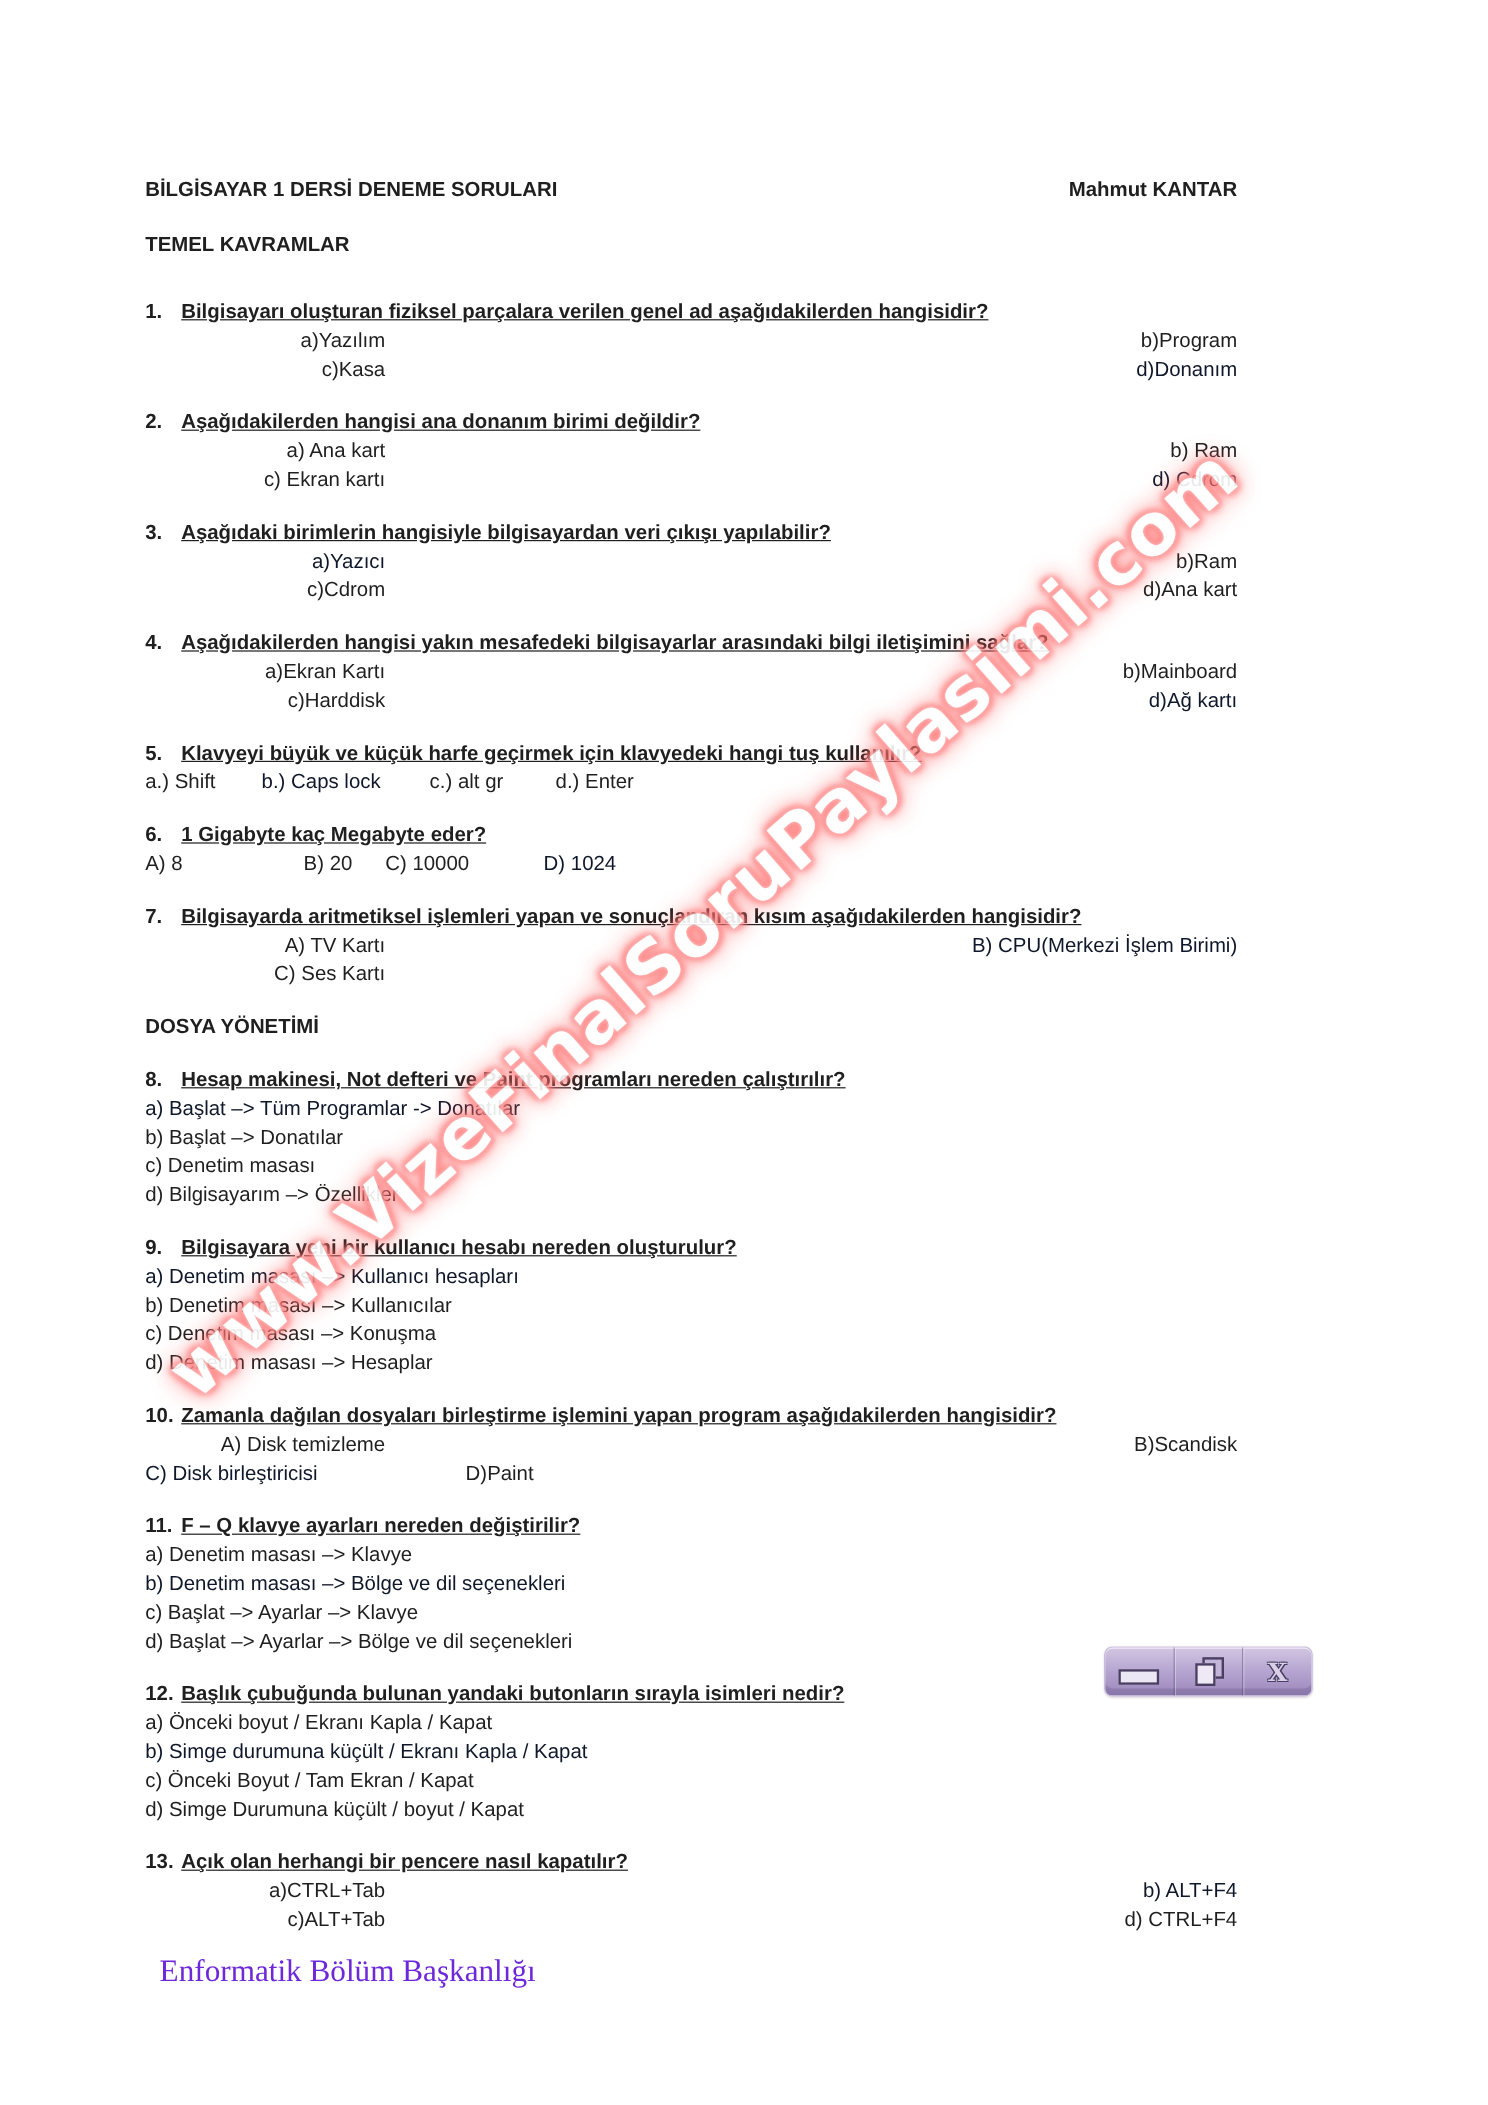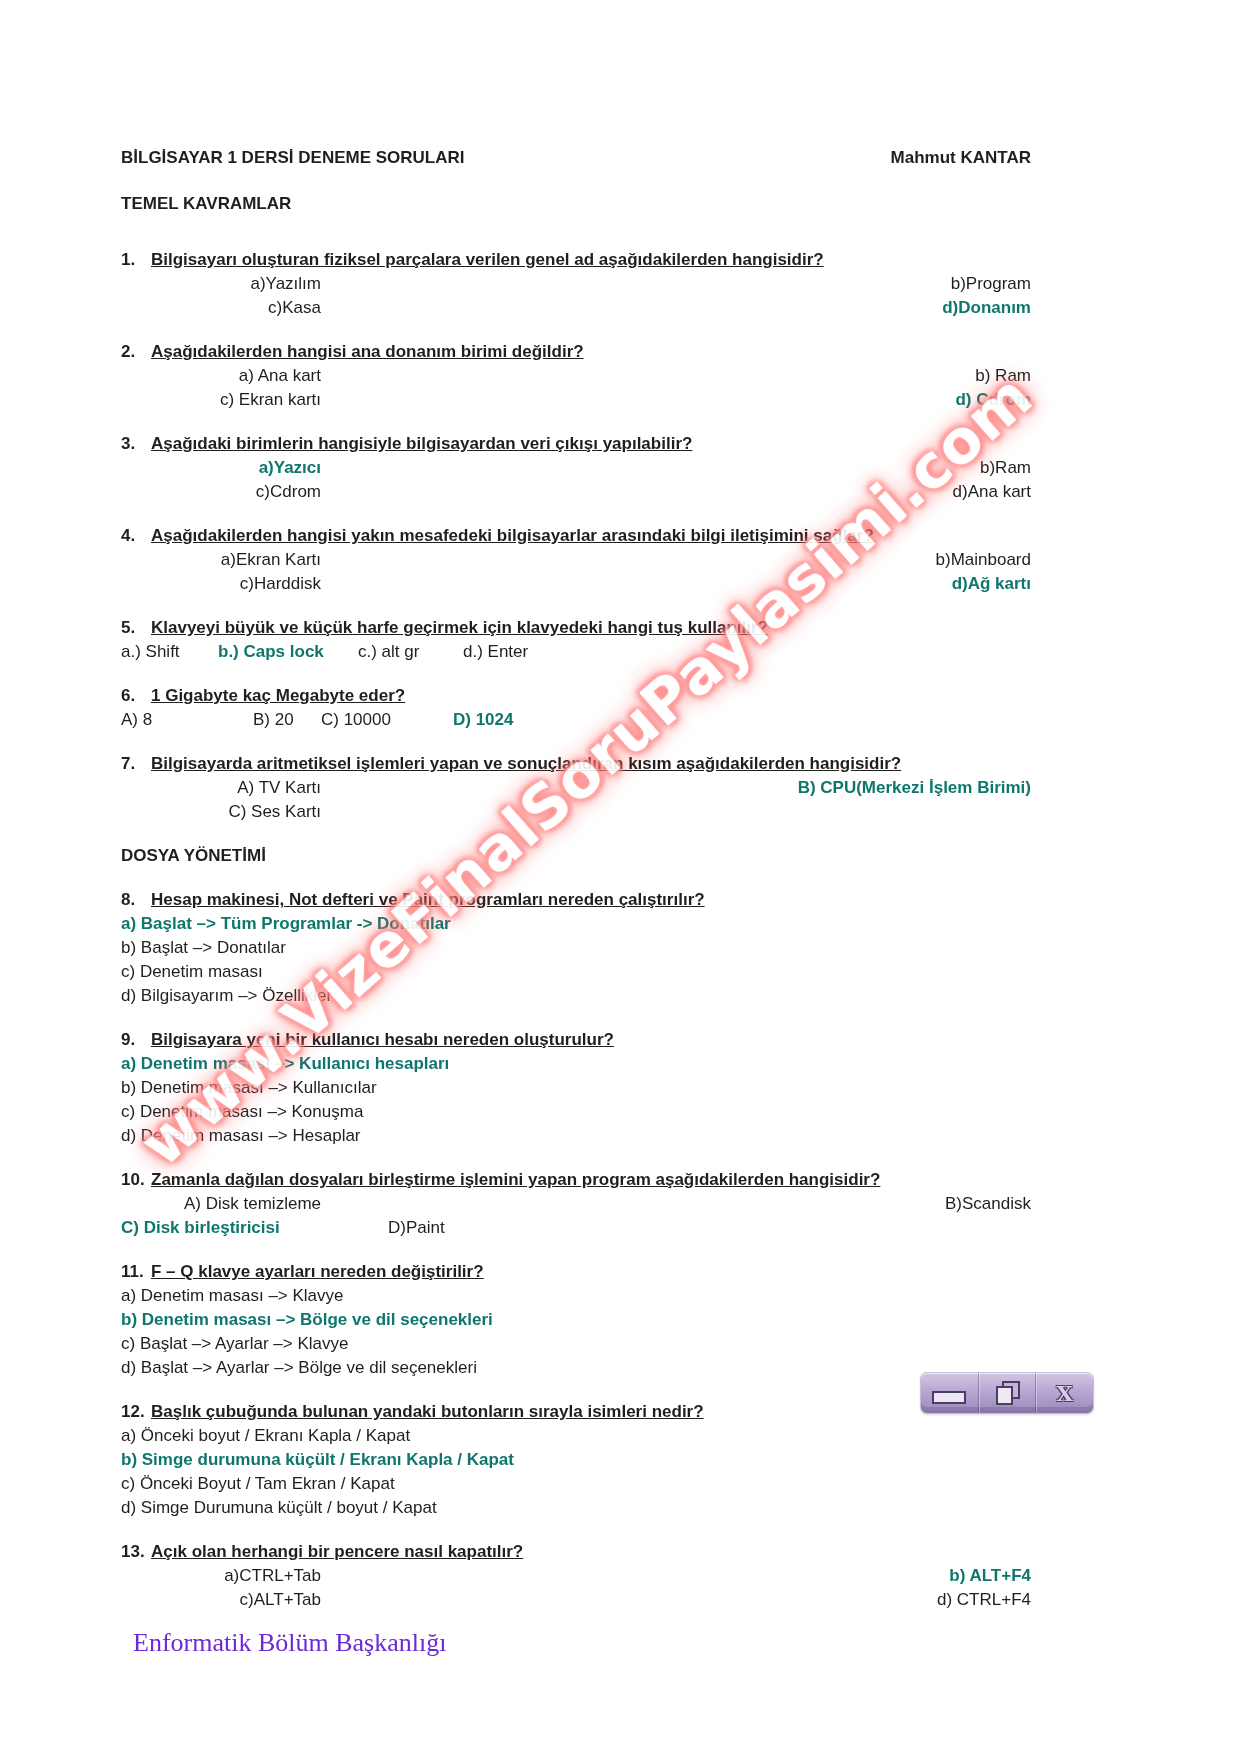--- a/index.html
+++ b/index.html
@@ -17,21 +17,21 @@
   .q{margin-bottom:20px;}
   .qt{margin:0;font-weight:bold;text-decoration:underline;}
   .qn{display:inline-block;min-width:30px;}
   .opts{margin:0;}
   .cols2{display:grid;grid-template-columns:200px 1fr;text-align:right;}
   .cols2b{display:grid;grid-template-columns:267px 1fr;}
   .cols4a{display:grid;grid-template-columns:97px 140px 105px 1fr;}
   .cols4b{display:grid;grid-template-columns:132px 68px 132px 1fr;}
   .colsv{display:grid;grid-template-columns:1fr;}
   .opt{display:block;}
-  .red{color:#0f766e;font-weight:bold;}
+  .red{color:#0f172a;font-weight:normal;}
   .footer{
     position:absolute;left:133px;top:1628px;
     font-family:"Liberation Serif",serif;font-size:26px;color:#6d28d9;
   }
   
   .watermark{
     position:absolute;left:150px;top:1118px;width:1200px;
     transform:rotate(-41.3deg);transform-origin:0 50%;
     font-family:"DejaVu Sans",sans-serif;font-weight:bold;
     font-size:60px;letter-spacing:1px;white-space:nowrap;

